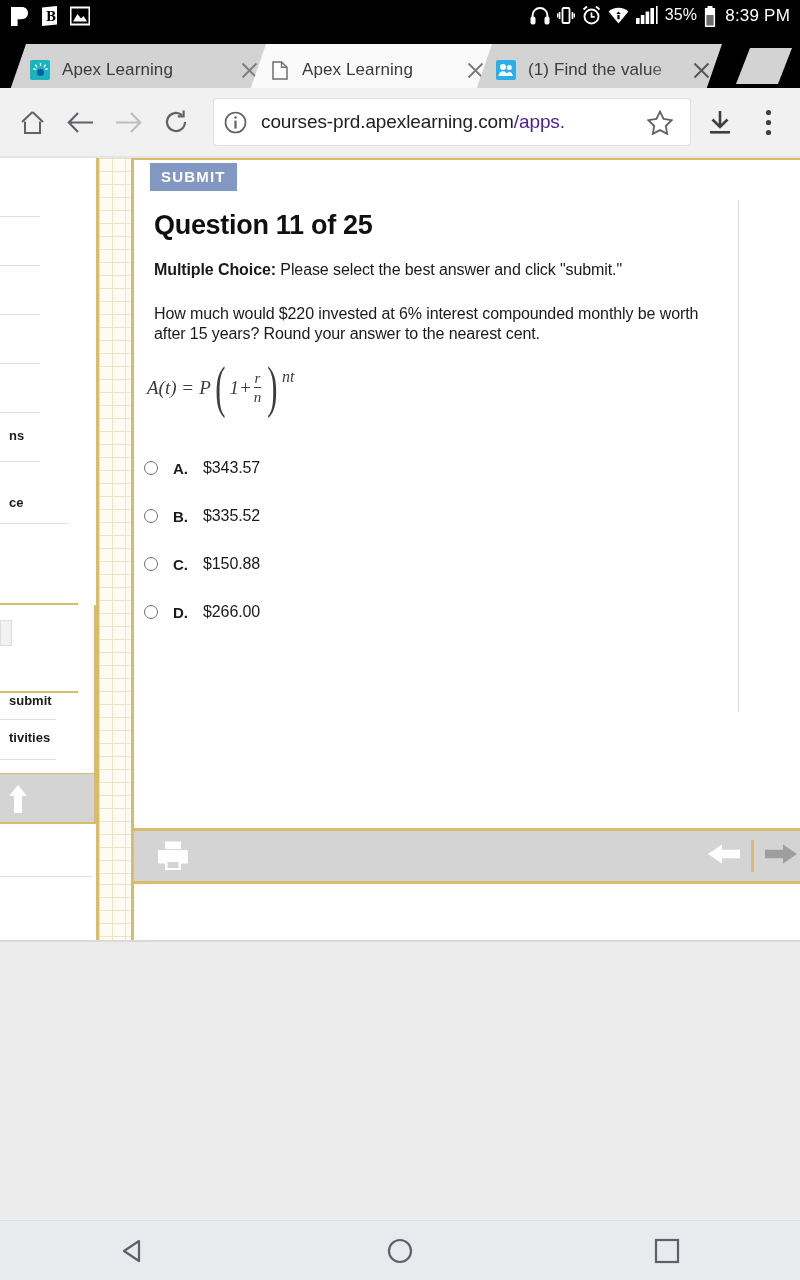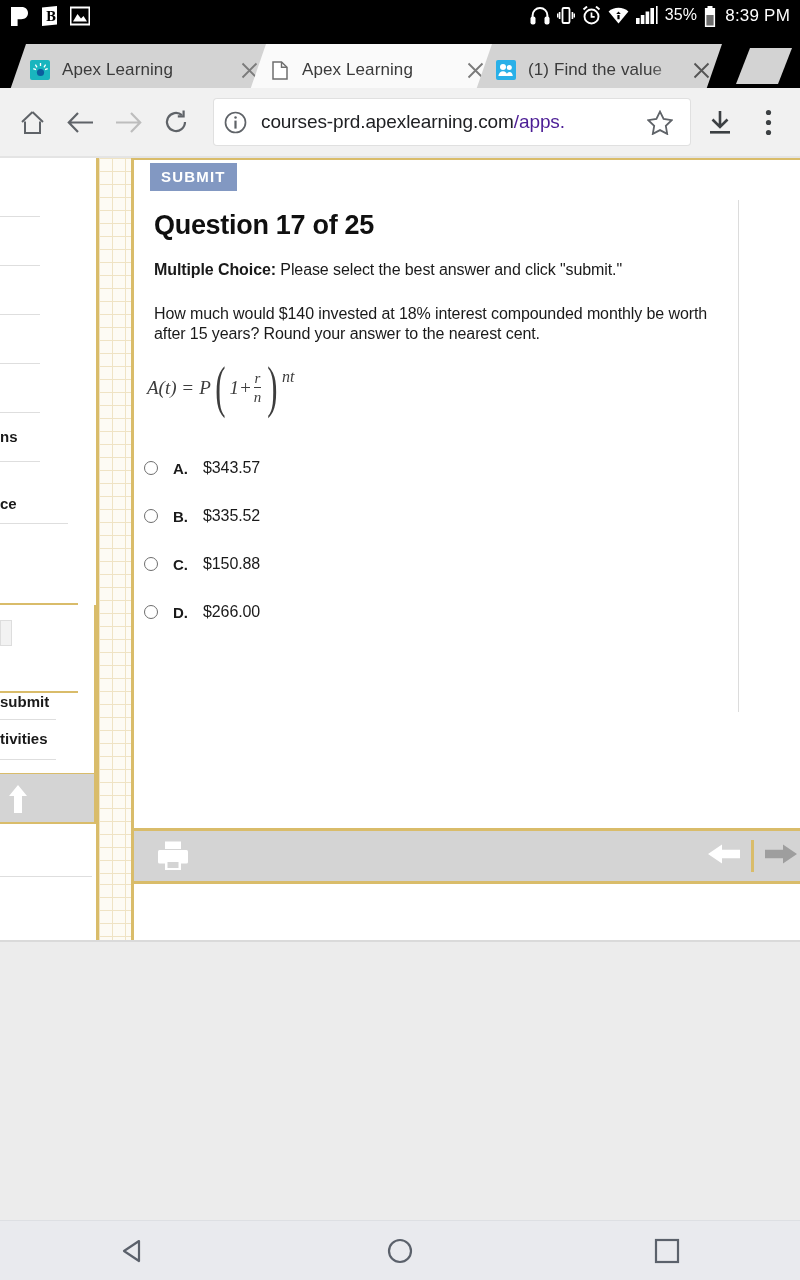--- a/index.html
+++ b/index.html
@@ -163,24 +163,25 @@
   }
   .side-rule {
     position: absolute; left: 0;
     height: 1px;
     background: #dedede;
   }
   .side-rule.gold { background: #d9bc6a; height: 2px; }
   .side-label {
     position: absolute;
     left: 0;
-    font-size: 15px;
+    font-size: 13px;
     font-weight: bold;
     color: #1a1a1a;
     white-space: nowrap;
+    padding-left: 9px;
   }
   .side-label.light { font-weight: normal; color: #777; }
   .side-box {
     position: absolute;
     background: #fff;
     border-right: 2px solid #d9bc6a;
   }
   .side-grey {
     position: absolute;
     background: #d4d4d4;
@@ -613,25 +614,25 @@
 
     <div class="side-rule" style="top:718px; width:92px;"></div>
     <div class="side-label light" style="top:730px;">acy Policy</div>
   </div>
 
   <div class="grid-strip"></div>
 
   <div class="content">
     <button class="submit-btn">SUBMIT</button>
 
-    <div class="q-title">Question 17 of 25</div>
+    <div class="q-title">Question 11 of 25</div>
 
     <div class="q-instr"><b>Multiple Choice:</b><span> Please select the best answer and click "submit."</span></div>
 
-    <div class="q-body">How much would $140 invested at 18% interest compounded monthly be worth after 15 years? Round your answer to the nearest cent.</div>
+    <div class="q-body">How much would $220 invested at 6% interest compounded monthly be worth after 15 years? Round your answer to the nearest cent.</div>
 
     <div class="formula">
       <span>A(t) =</span>
       <span style="margin-left:5px;">P</span>
       <span class="fm-paren">(</span>
       <span>1+</span>
       <span class="fm-frac">
         <span>r</span>
         <span class="bar"></span>
         <span>n</span>

